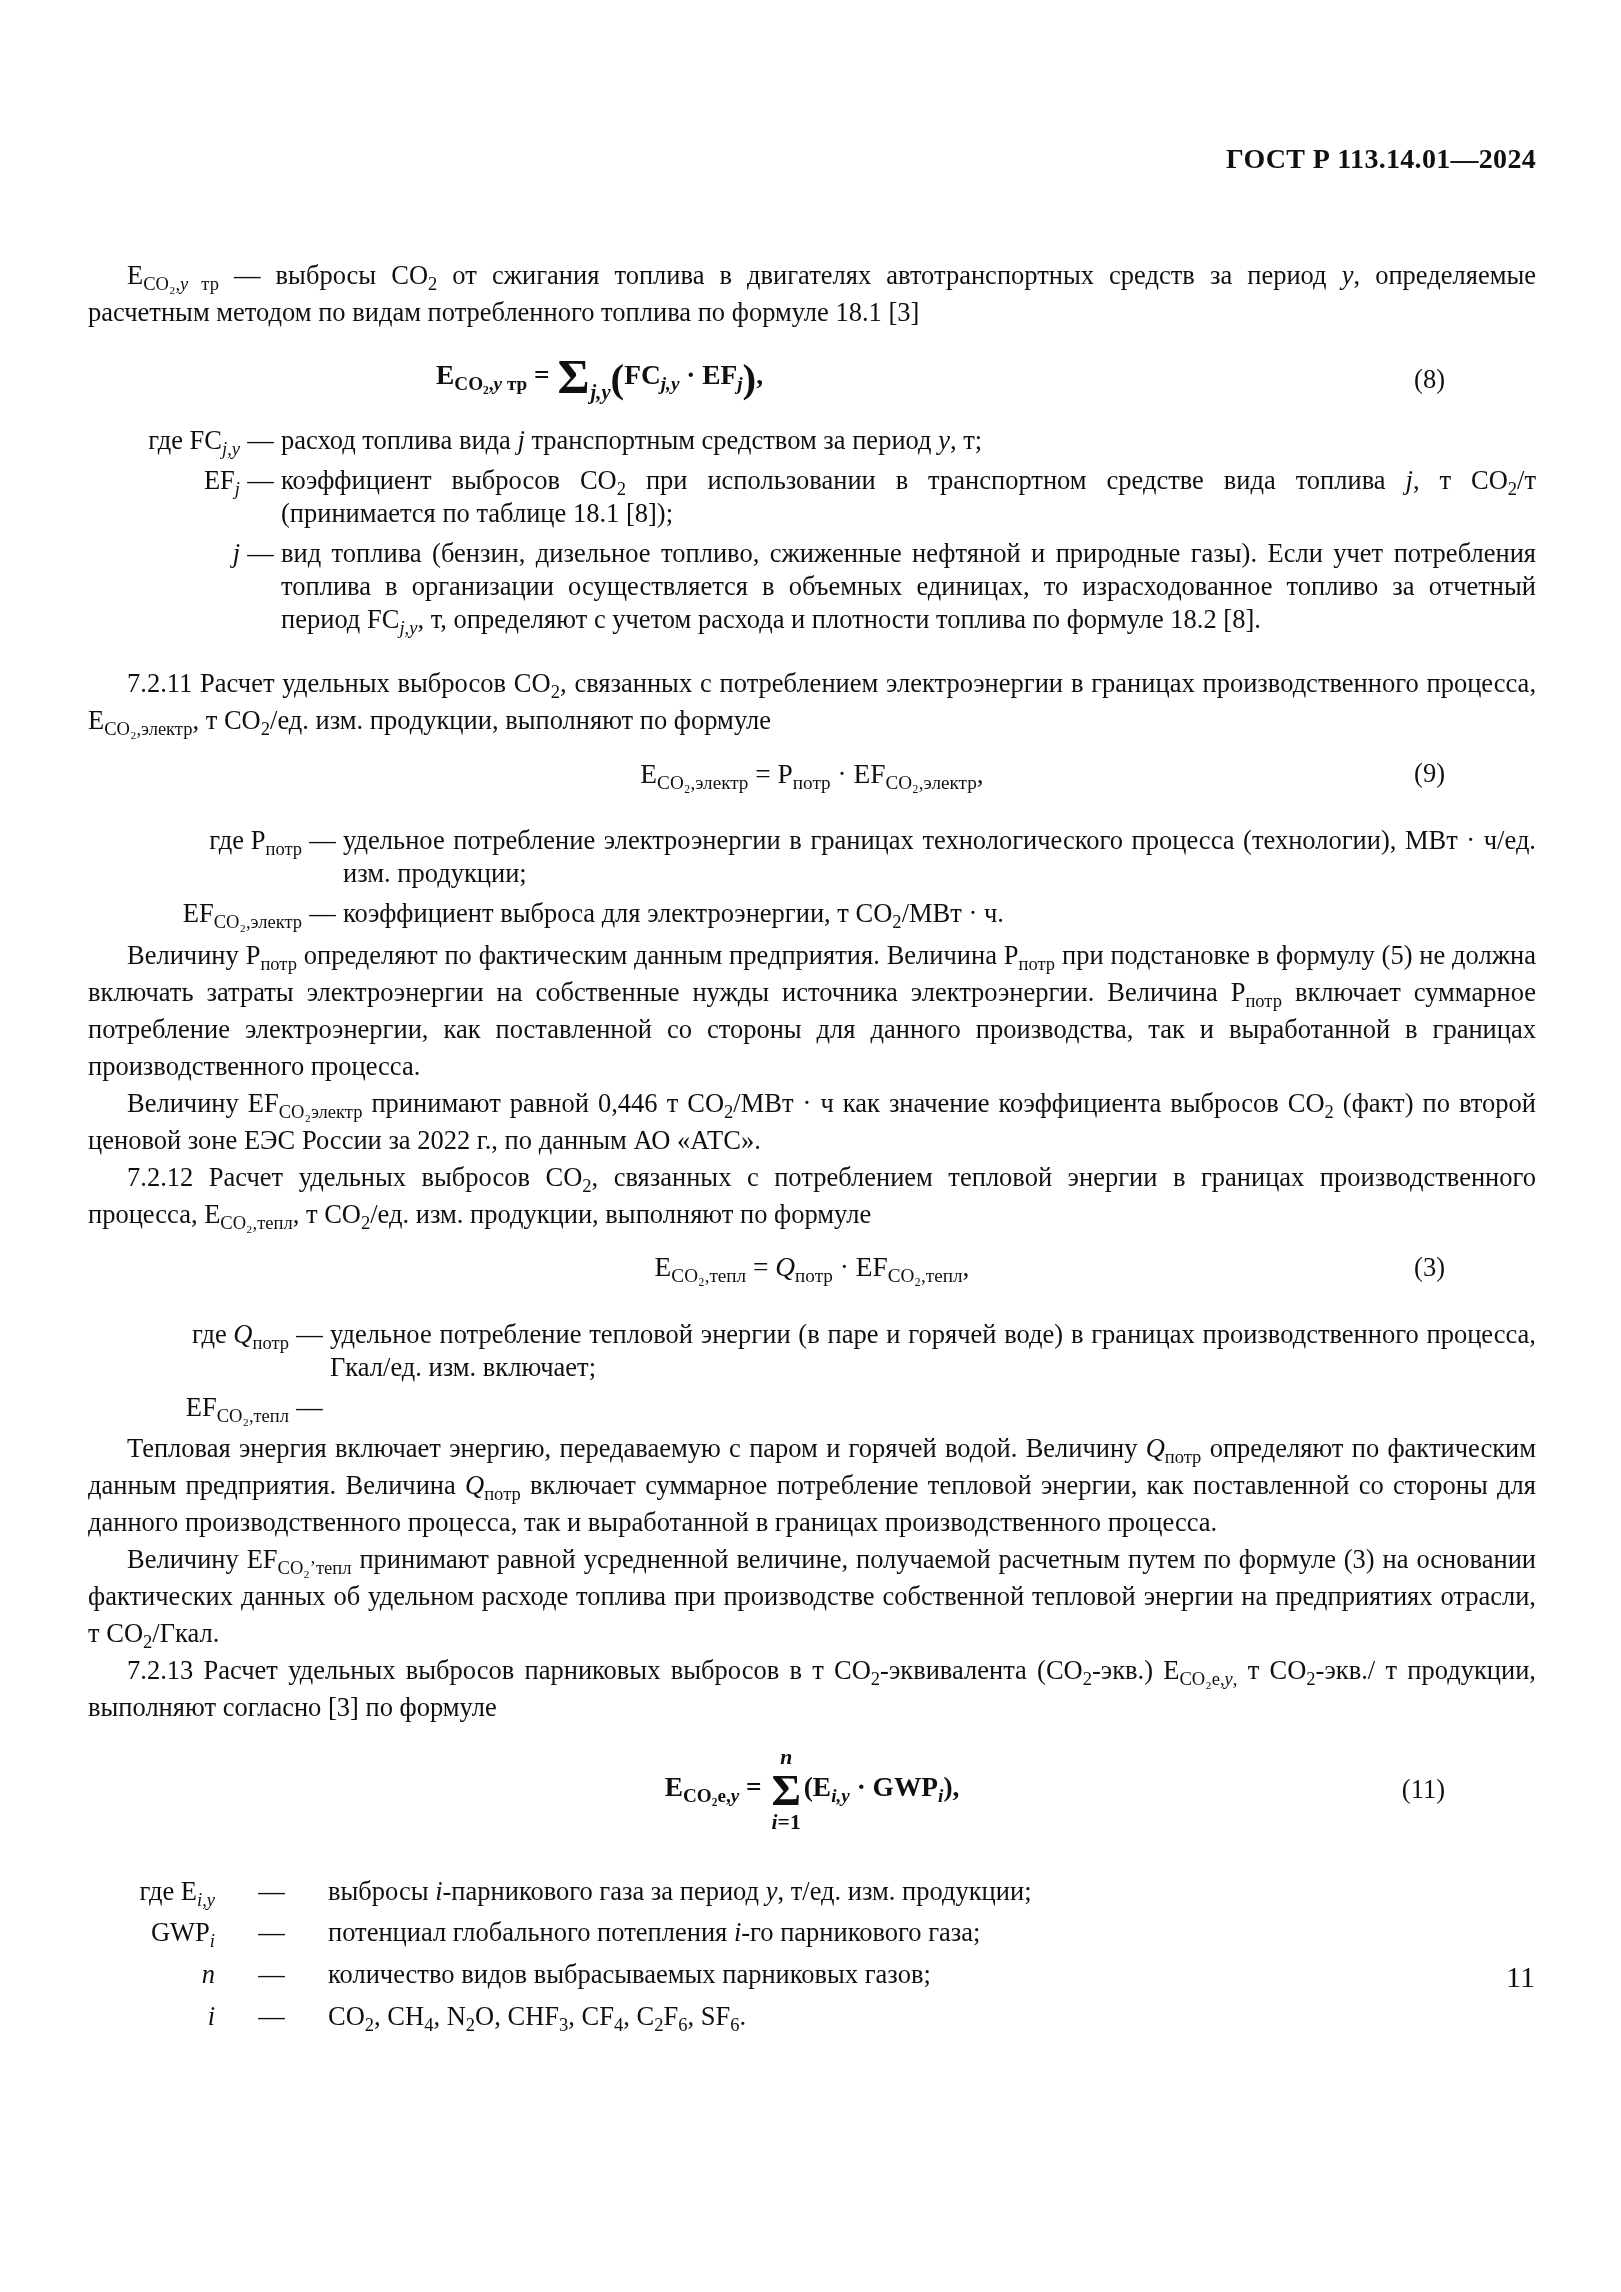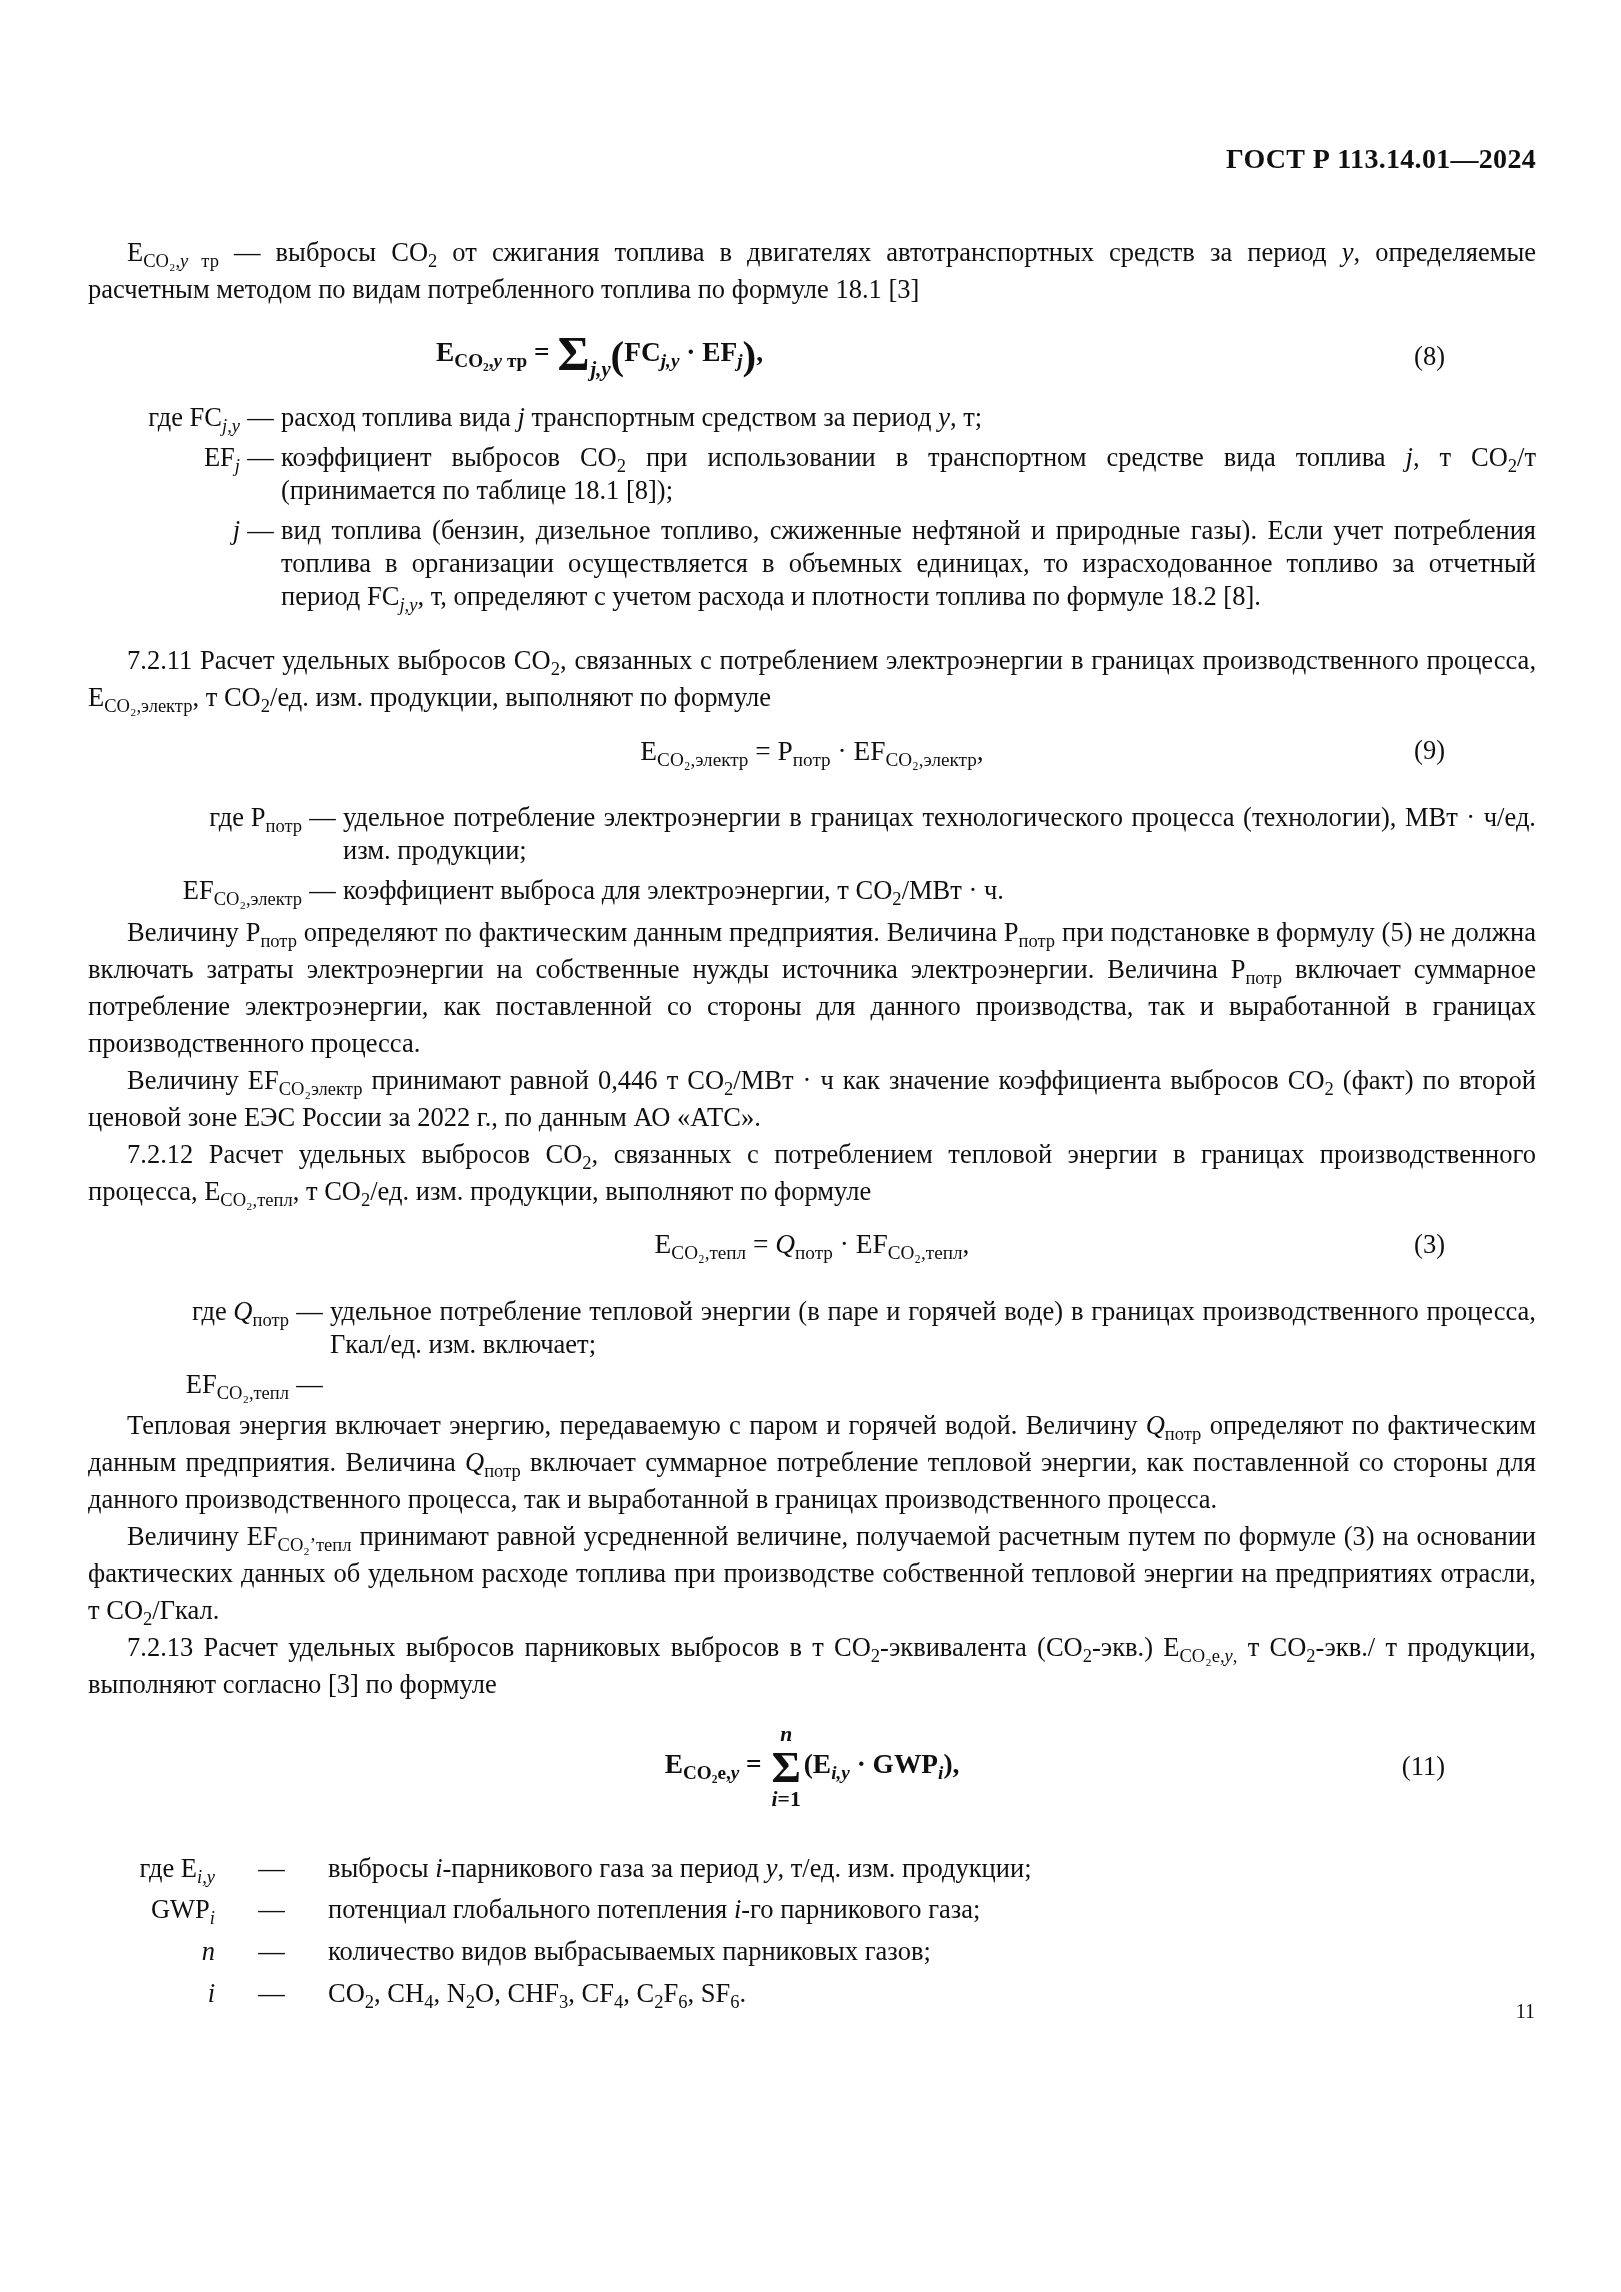--- a/index.html
+++ b/index.html
@@ -9,21 +9,21 @@
     background:#ffffff;
     color:#101010;
     font-family:Liberation Serif, serif;
     font-size:26.5px;
     box-sizing:border-box;
     padding:0 85px 0 88px;
     overflow:hidden;
   }
   .header { padding-top:143px; text-align:right; font-weight:bold; font-size:28px; letter-spacing:0.3px; }
   .para { margin:0; text-align:justify; text-indent:39px; line-height:37px; }
-  .para.intro { margin-top:59px; }
+  .para.intro { margin-top:82px; }
   .para.sec { margin-top:29px; }
   sub { font-size:70%; line-height:0; }
   i { font-style:italic; }
 
   .formula-row { position:relative; text-align:center; margin:21.6px 0; line-height:1.25; }
   .formula-row.fr8 { text-align:left; padding-left:348px; margin:23.5px 0 19.6px; }
   .formula-row.fr9, .formula-row.fr10 { margin:17.6px 0 33px; }
   .formula-row.fr11 { margin:19.6px 0 41px; }
   .f-body { font-size:27.4px; display:inline-block; }
   .f-body.bold { font-weight:bold; }
@@ -41,21 +41,21 @@
   .def-row { display:grid; grid-template-columns:var(--tw,157px) 41px 1fr; margin:6.9px 0; line-height:33px; }
   .def-row .def-term { text-align:right; white-space:nowrap; }
   .def-row .def-dash { text-align:center; }
   .def-row .def-desc { text-align:justify; }
   .l1 { --tw:152px; }
   .l2 { --tw:214px; }
   .l3 { --tw:201px; }
   .l4 { --tw:127px; }
   .def-list.l4 .def-row { margin:8.8px 0;gap:36px; }
 
-  .page-num { position:absolute; top:2000px; right:86px; font-size:20px; }
+  .page-num { position:absolute; top:1960px; right:86px; font-size:30px; }
 </style>
 </head>
 <body>
 
 <div class="page">
 
   <div class="header">
     <span>ГОСТ Р 113.14.01—2024</span>
   </div>
 

